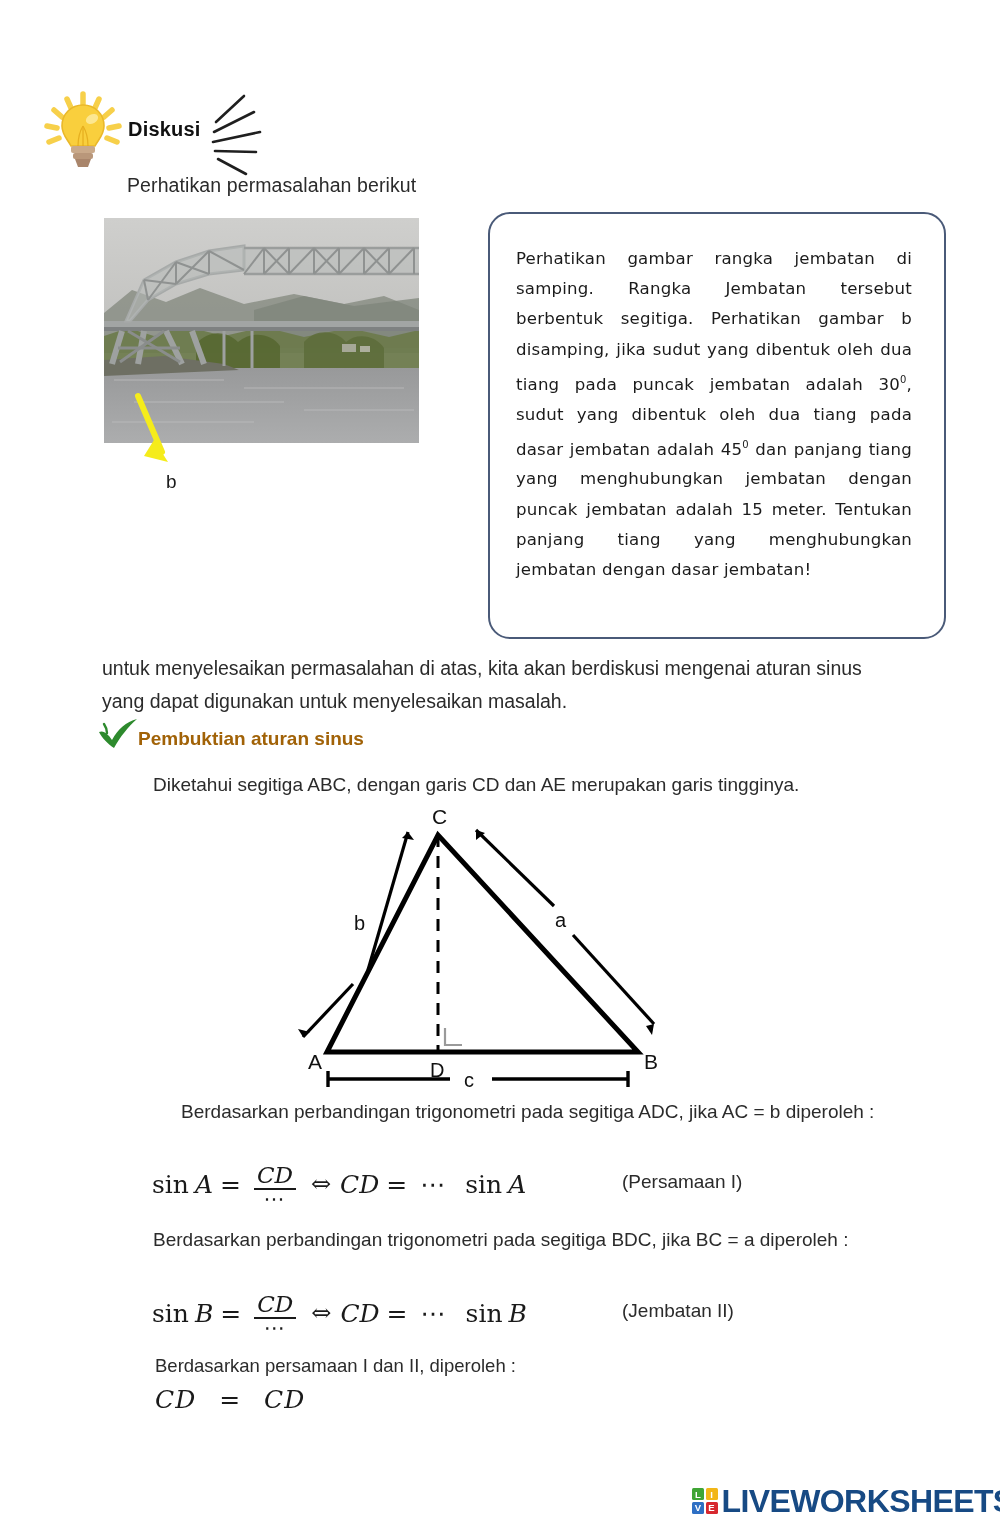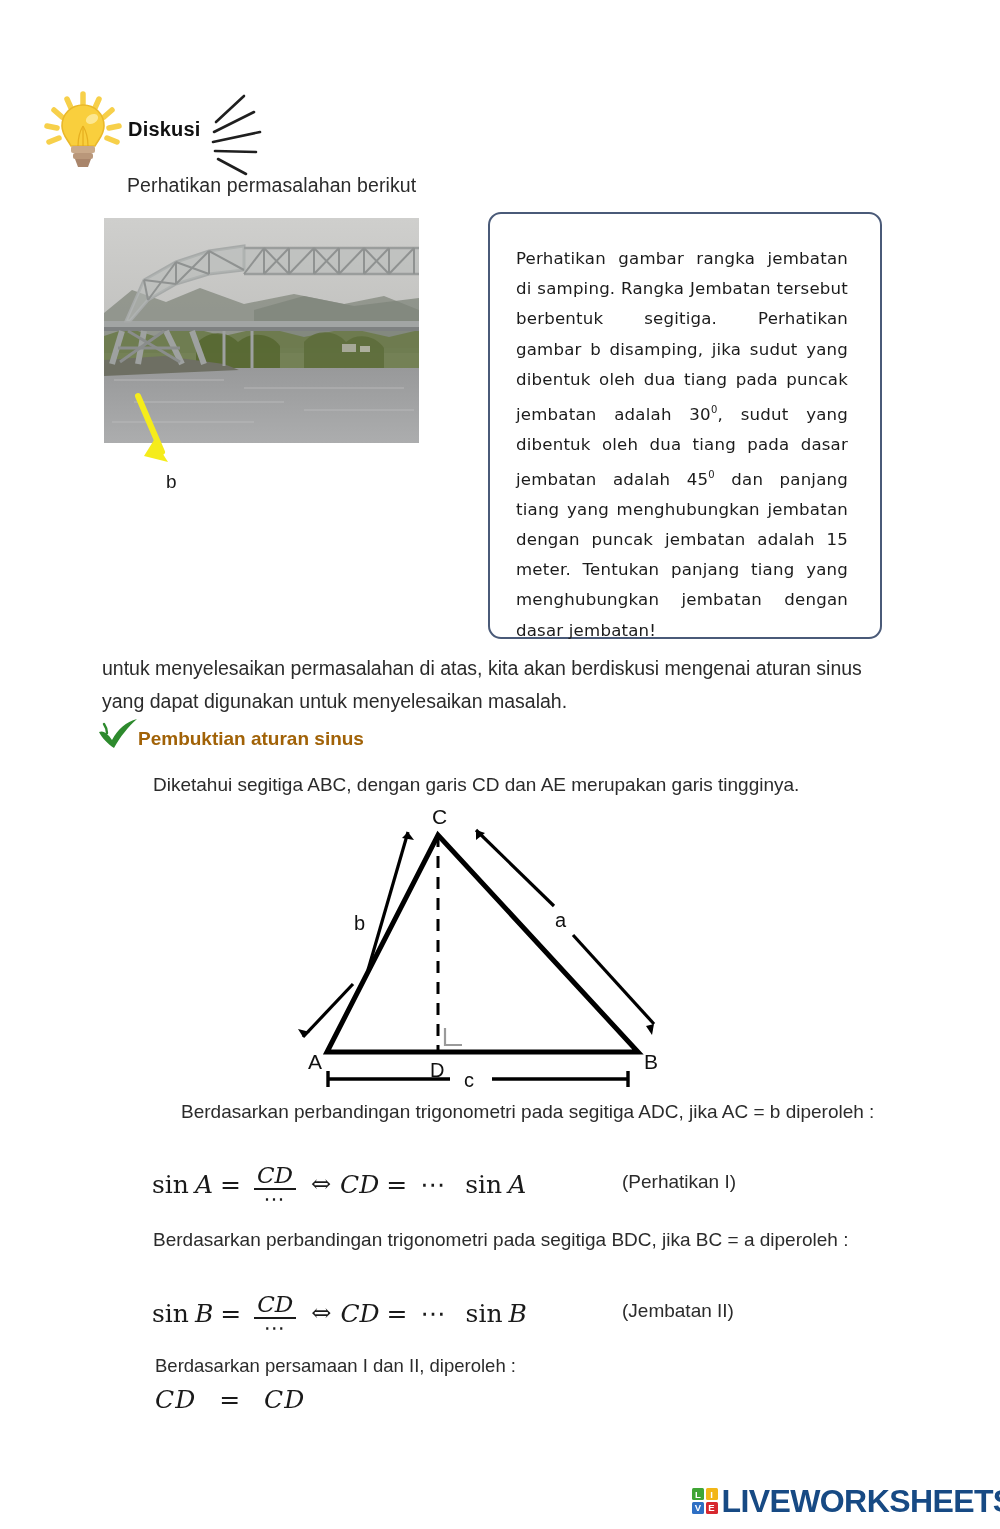--- a/index.html
+++ b/index.html
@@ -87,24 +87,24 @@
     top: 471px;
     font-size: 19px;
     color: #1a1a1a;
   }
 
   
   #problem-box {
     position: absolute;
     left: 488px;
     top: 212px;
-    width: 394px;
+    width: 458px;
     height: 427px;
     border: 2.5px solid #4a5a78;
-    border-radius: 13px;
+    border-radius: 22px;
     background: #ffffff;
     box-sizing: border-box;
     padding: 30px 32px 16px 26px;
   }
   #problem-text {
     font-family: "DejaVu Sans", sans-serif;
     font-size: 16.6px;
     line-height: 30.2px;
     color: #1b1b1b;
     text-align: justify;
@@ -500,21 +500,21 @@
       <span class="den">⋯</span>
     </span>
     <span class="op">⇔</span>
     <span class="fn-it">CD</span>
     <span class="eq">=</span>
     <span class="dots">⋯</span>
     <span class="fn-up" style="margin-left:12px">sin</span>
     <span class="fn-it" style="margin-left:6px">A</span>
   </div>
 </div>
-<div id="persamaan-1" class="persamaan">(Perhatikan I)</div>
+<div id="persamaan-1" class="persamaan">(Persamaan I)</div>
 
 <div id="text-bdc" class="body-text">Berdasarkan perbandingan trigonometri pada segitiga BDC, jika BC = a diperoleh :</div>
 
 <div id="formula-2" class="formula">
   <div class="fline">
     <span class="fn-up">sin</span>
     <span class="fn-it" style="margin-left:6px">B</span>
     <span class="eq">=</span>
     <span class="frac">
       <span class="num">CD</span>

